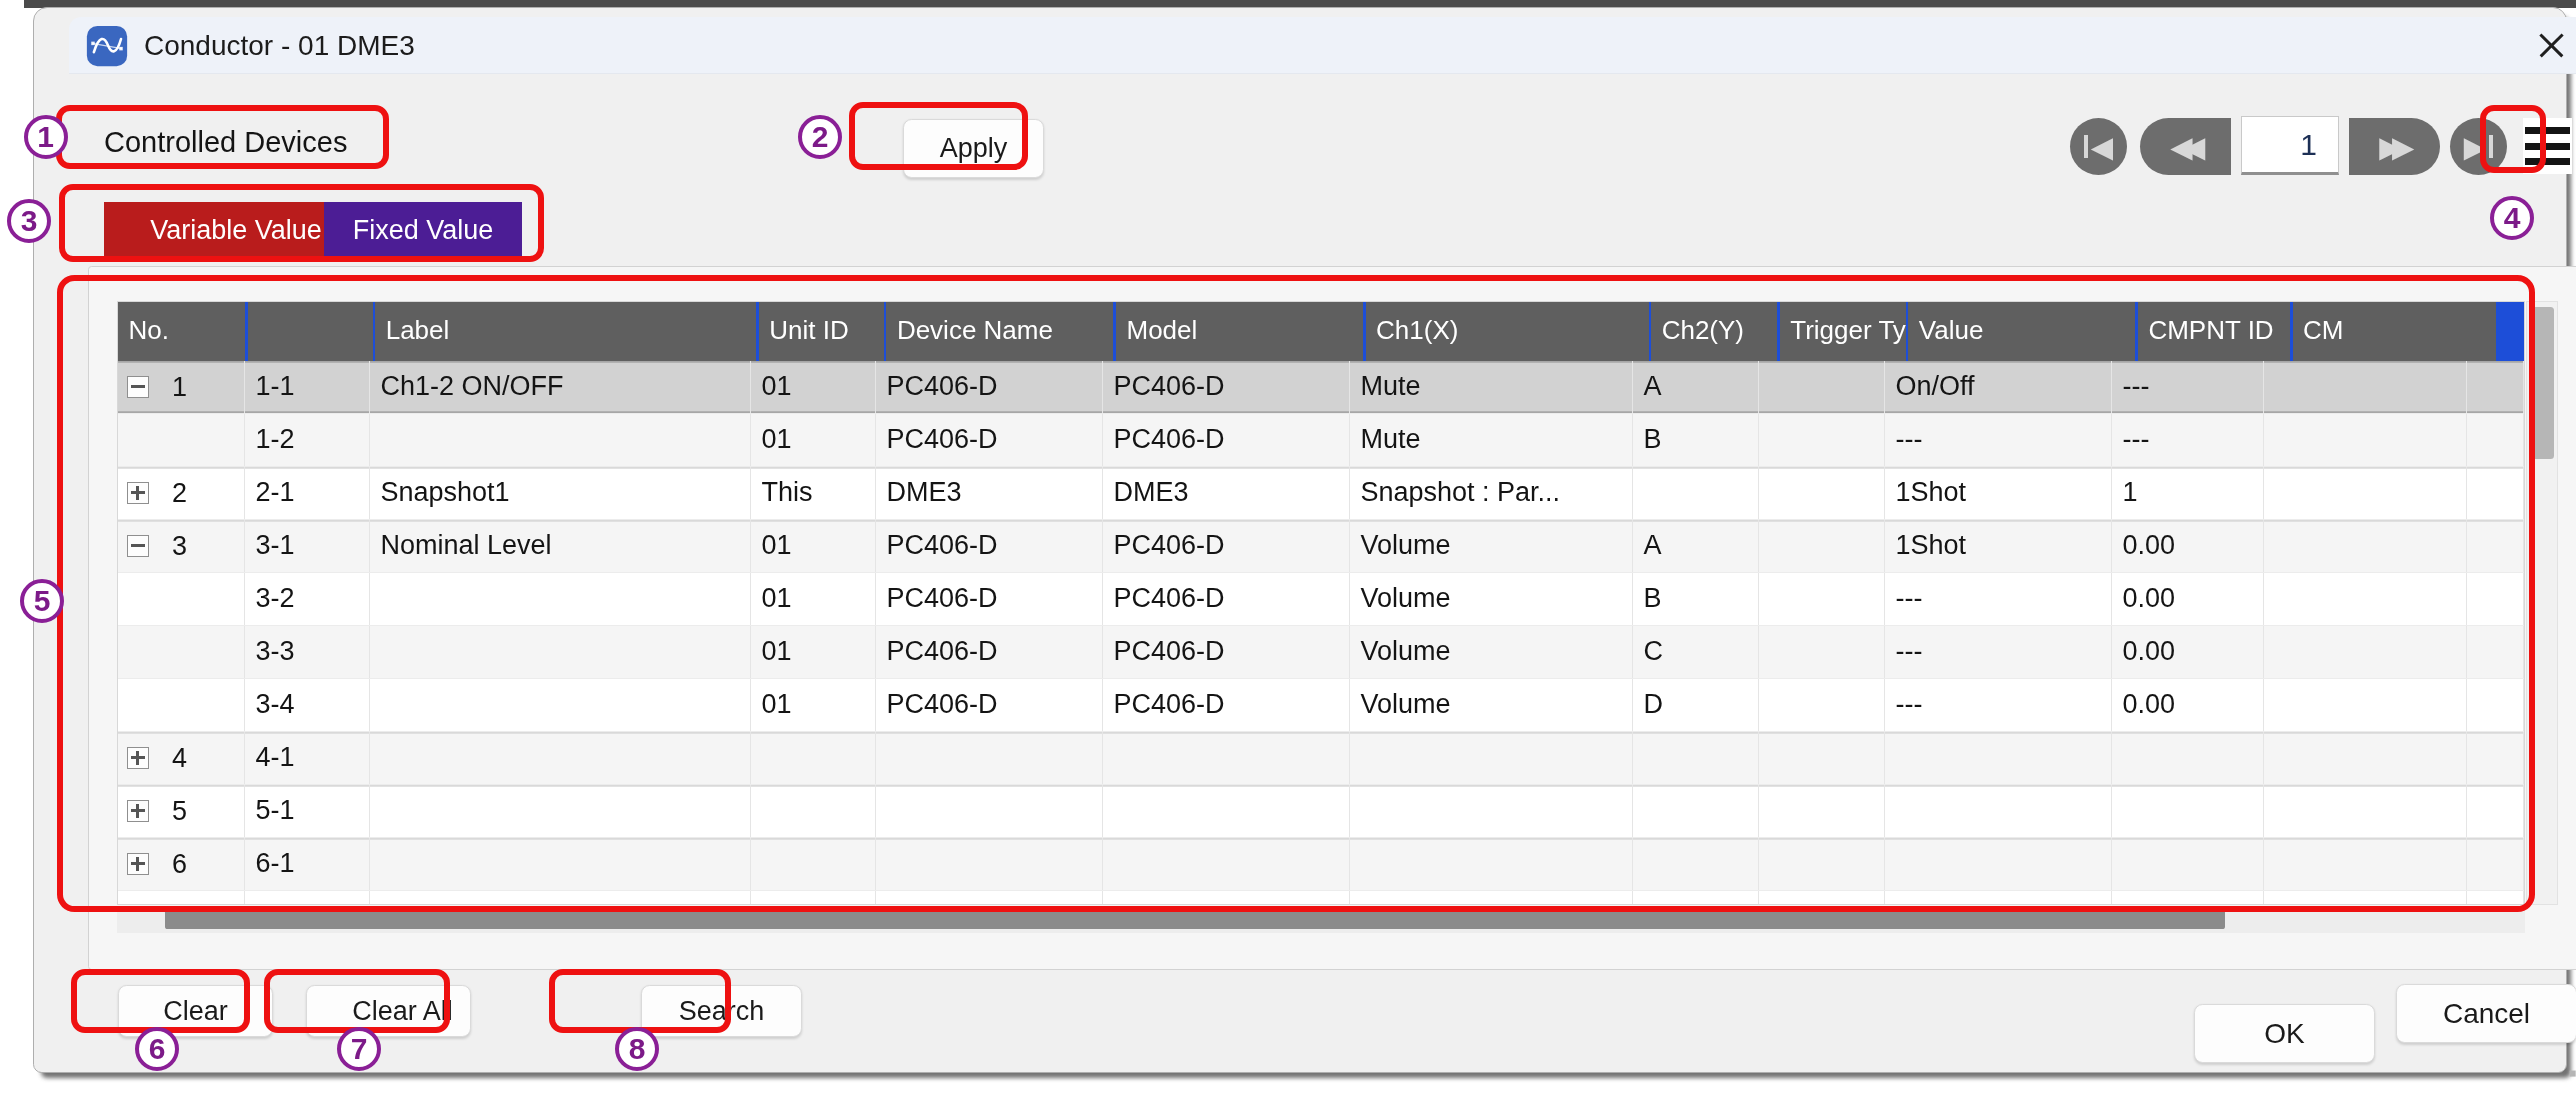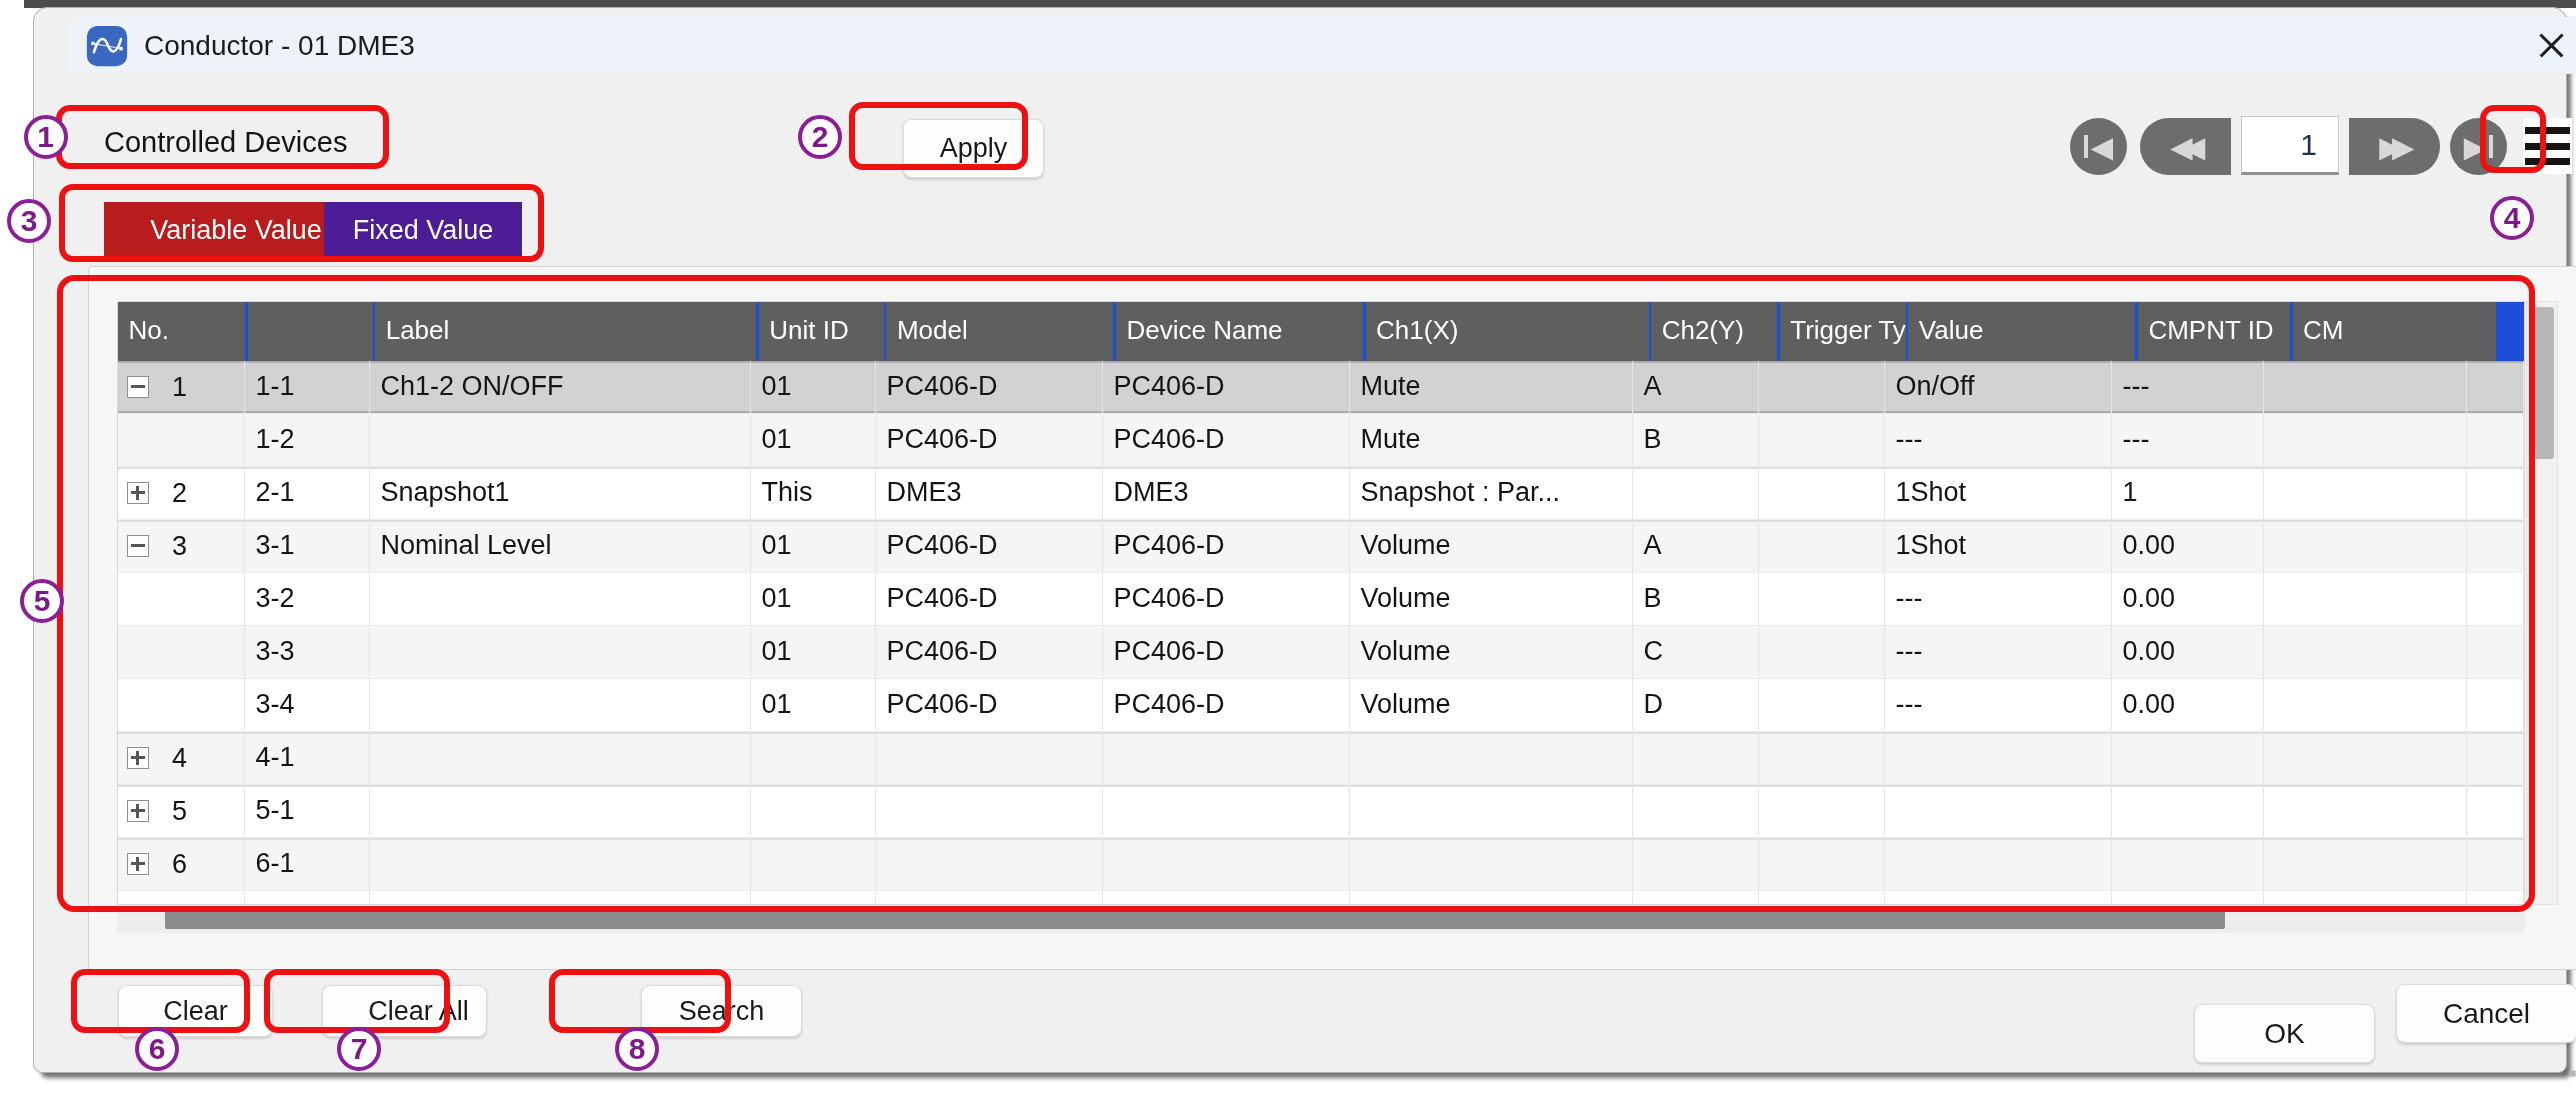--- a/index.html
+++ b/index.html
@@ -77,21 +77,21 @@
   .vscroll-track { position:absolute; left:2492px; top:293px; width:32px; height:604px;
     background:#f1f1f1; border:0.9px solid #e2e2e2; }
   .vscroll-thumb { position:absolute; left:2495px; top:299px; width:25px; height:152px;
     background:#b6b6b6; border-radius:3.5px; }
   .hscroll-track { position:absolute; left:83px; top:899px; width:2408px; height:26px; background:#ededed; }
   .hscroll-thumb { position:absolute; left:131px; top:902px; width:2060px; height:19px;
     background:#8b8b8b; border-radius:2.6px; }
 
   
   .clear-btn     { position:absolute; left:84px;  top:977px; width:155px; height:52px; }
-  .clear-all-btn { position:absolute; left:288px; top:977px; width:165px; height:52px;padding-left:28px; }
+  .clear-all-btn { position:absolute; left:272px; top:977px; width:165px; height:52px;padding-left:28px; }
   .search-btn    { position:absolute; left:559px; top:977px; width:161px; height:52px;margin-left:48px; }
   .ok-btn     { position:absolute; left:2160px; top:976px; width:181px; height:59px; font-size:28px; border-radius:8.7px;margin-top:20px; }
   .cancel-btn { position:absolute; left:2362px; top:976px; width:181px; height:59px; font-size:28px; border-radius:8.7px; }
   .resize-grip { position:absolute; left:2527px; top:1040px; }
 
   
   .ann-box { position:absolute; border:6.1px solid #ee1111; border-radius:14px; z-index:50; pointer-events:none; }
   .ab1 { left:56px;   top:105px;  width:333px;  height:64px; }
   .ab2 { left:849px;  top:102px;  width:179px;  height:68px; }
   .ab3 { left:59px;   top:184px;  width:485px;  height:78px; }
@@ -165,22 +165,22 @@
     <div class="tab tab-fixed">Fixed Value</div>
 
     <div class="panel"></div>
 
     <div class="table-wrap">
       <div class="grid t-header">
           <div class="h-cell">No.</div>
           <div class="h-cell"></div>
           <div class="h-cell">Label</div>
           <div class="h-cell">Unit ID</div>
+          <div class="h-cell">Device Name</div>
           <div class="h-cell">Model</div>
-          <div class="h-cell">Device Name</div>
           <div class="h-cell">Ch1(X)</div>
           <div class="h-cell">Ch2(Y)</div>
           <div class="h-cell">Trigger Type</div>
           <div class="h-cell">Value</div>
           <div class="h-cell">CMPNT ID</div>
           <div class="h-cell">CM</div>
         </div>
       <div>
           <div class="grid t-row selected">
     <div class="cell no-cell">

